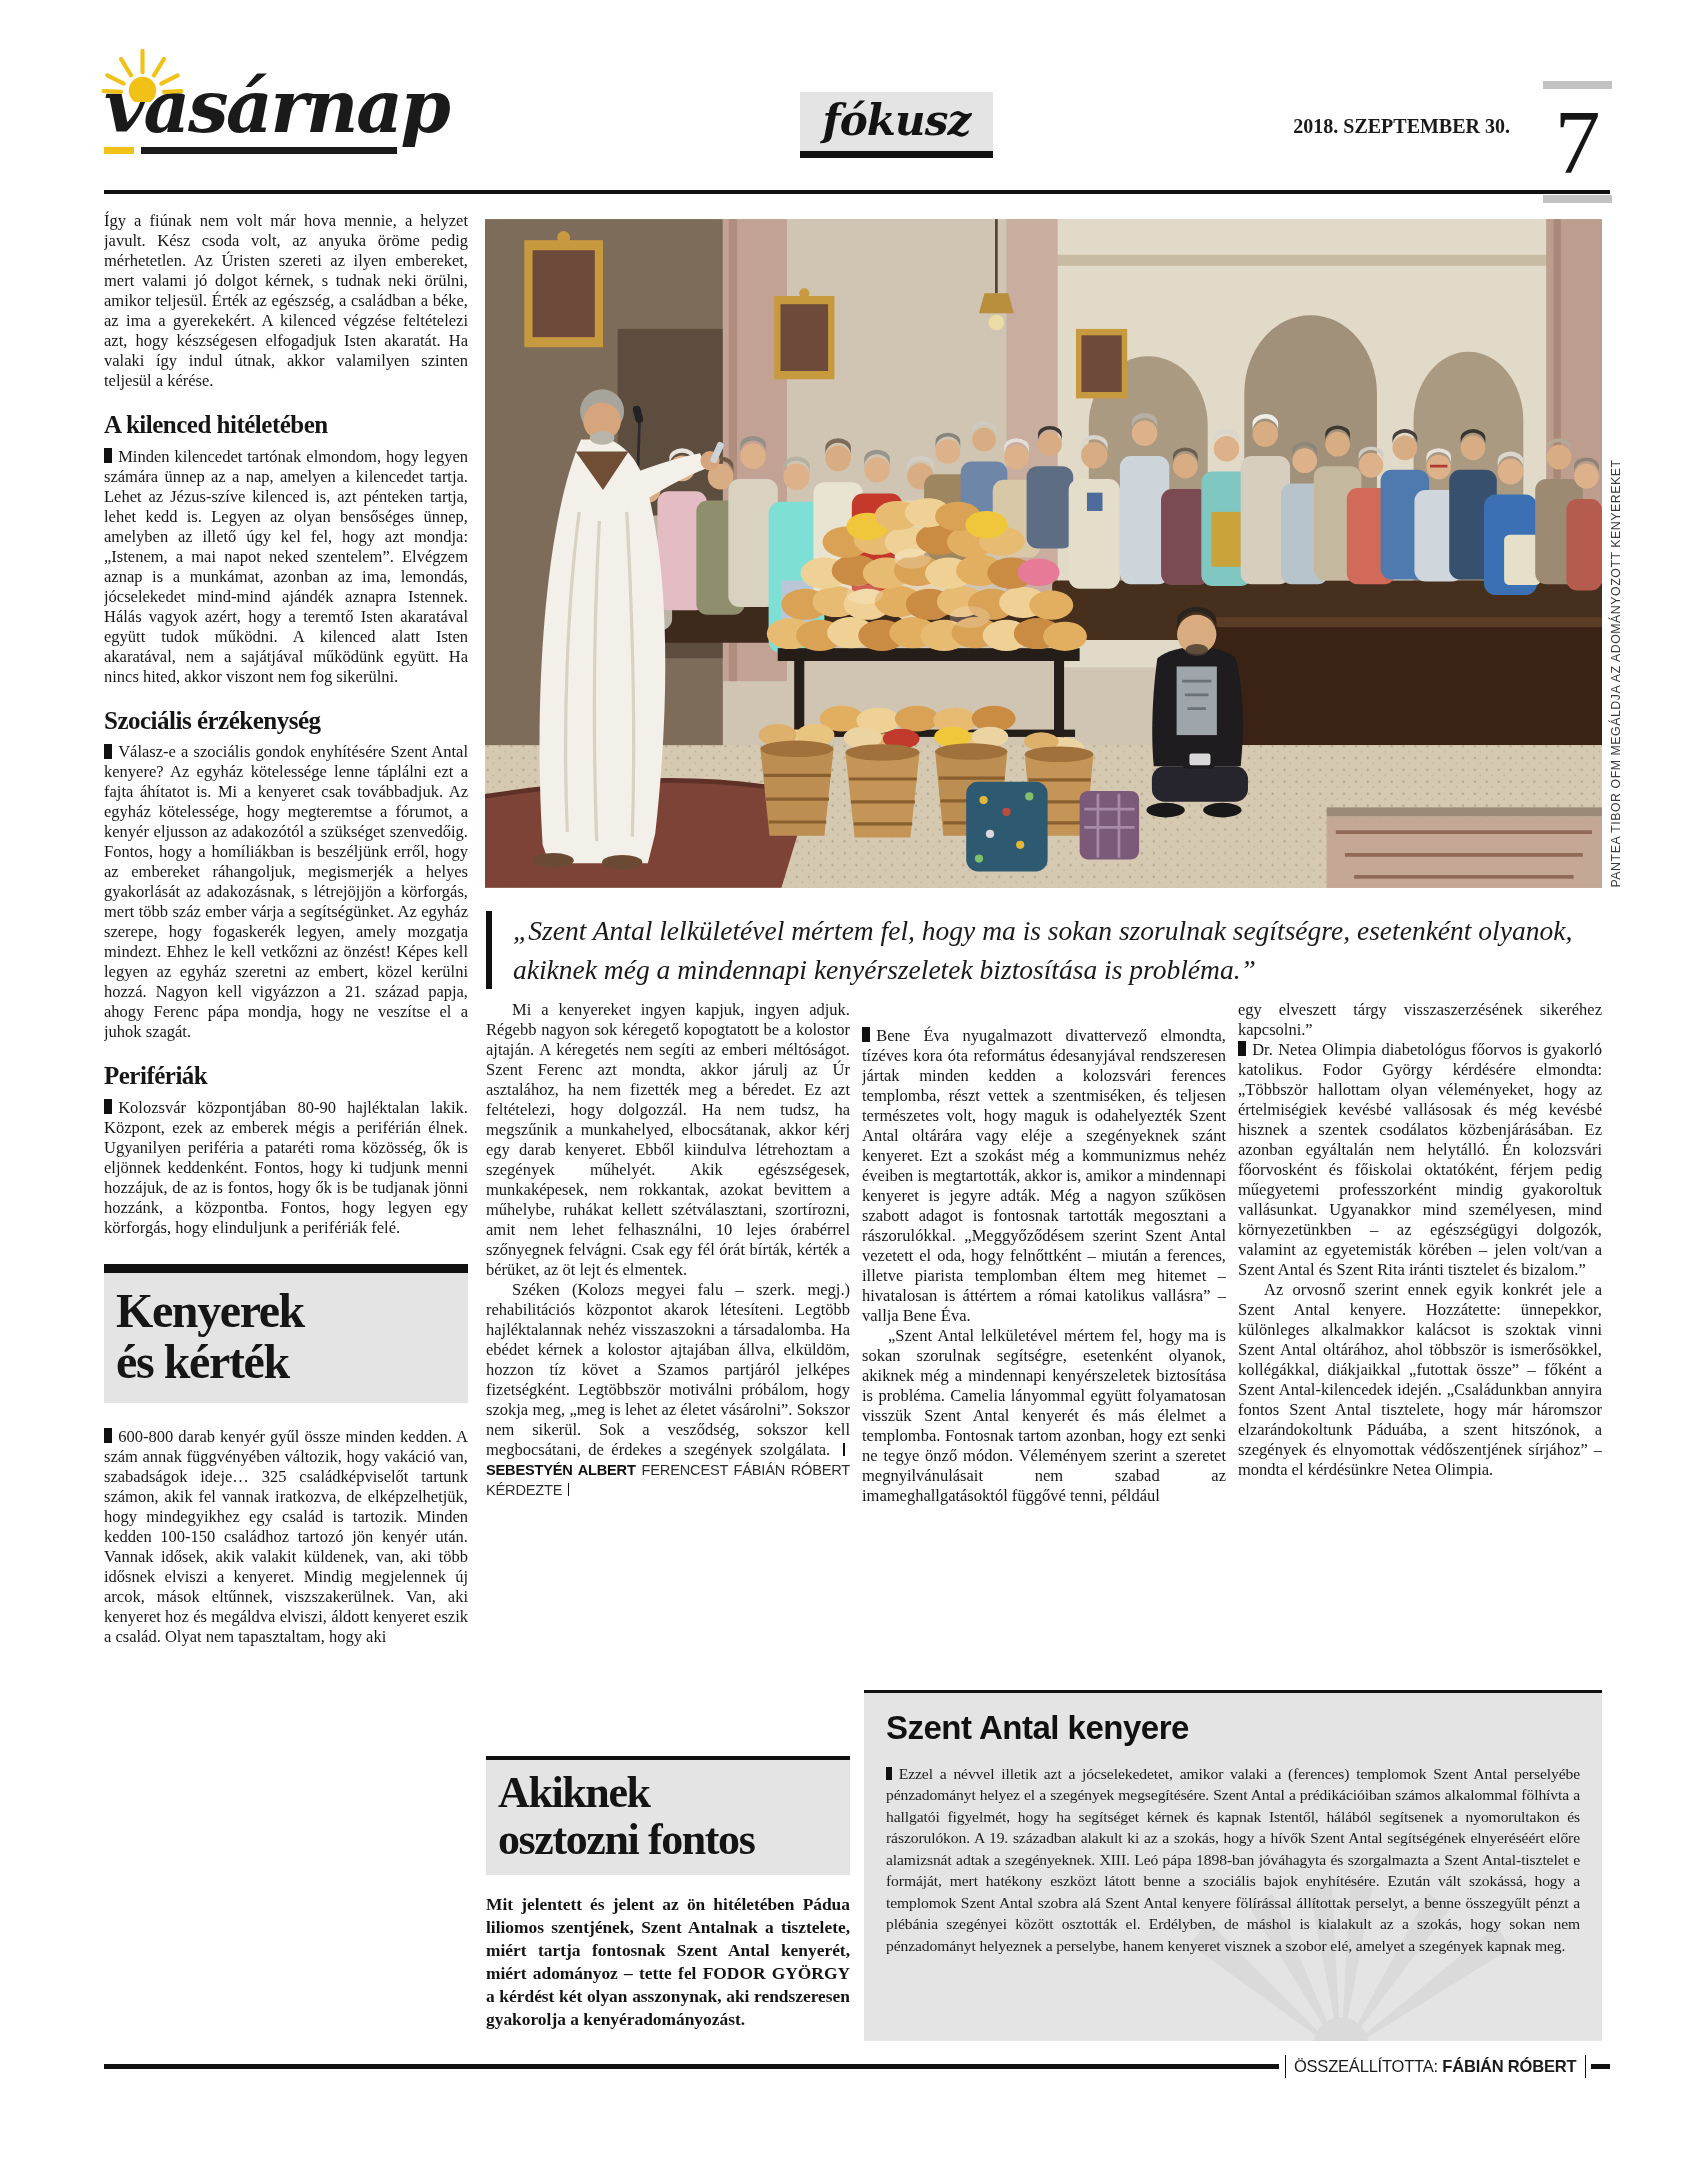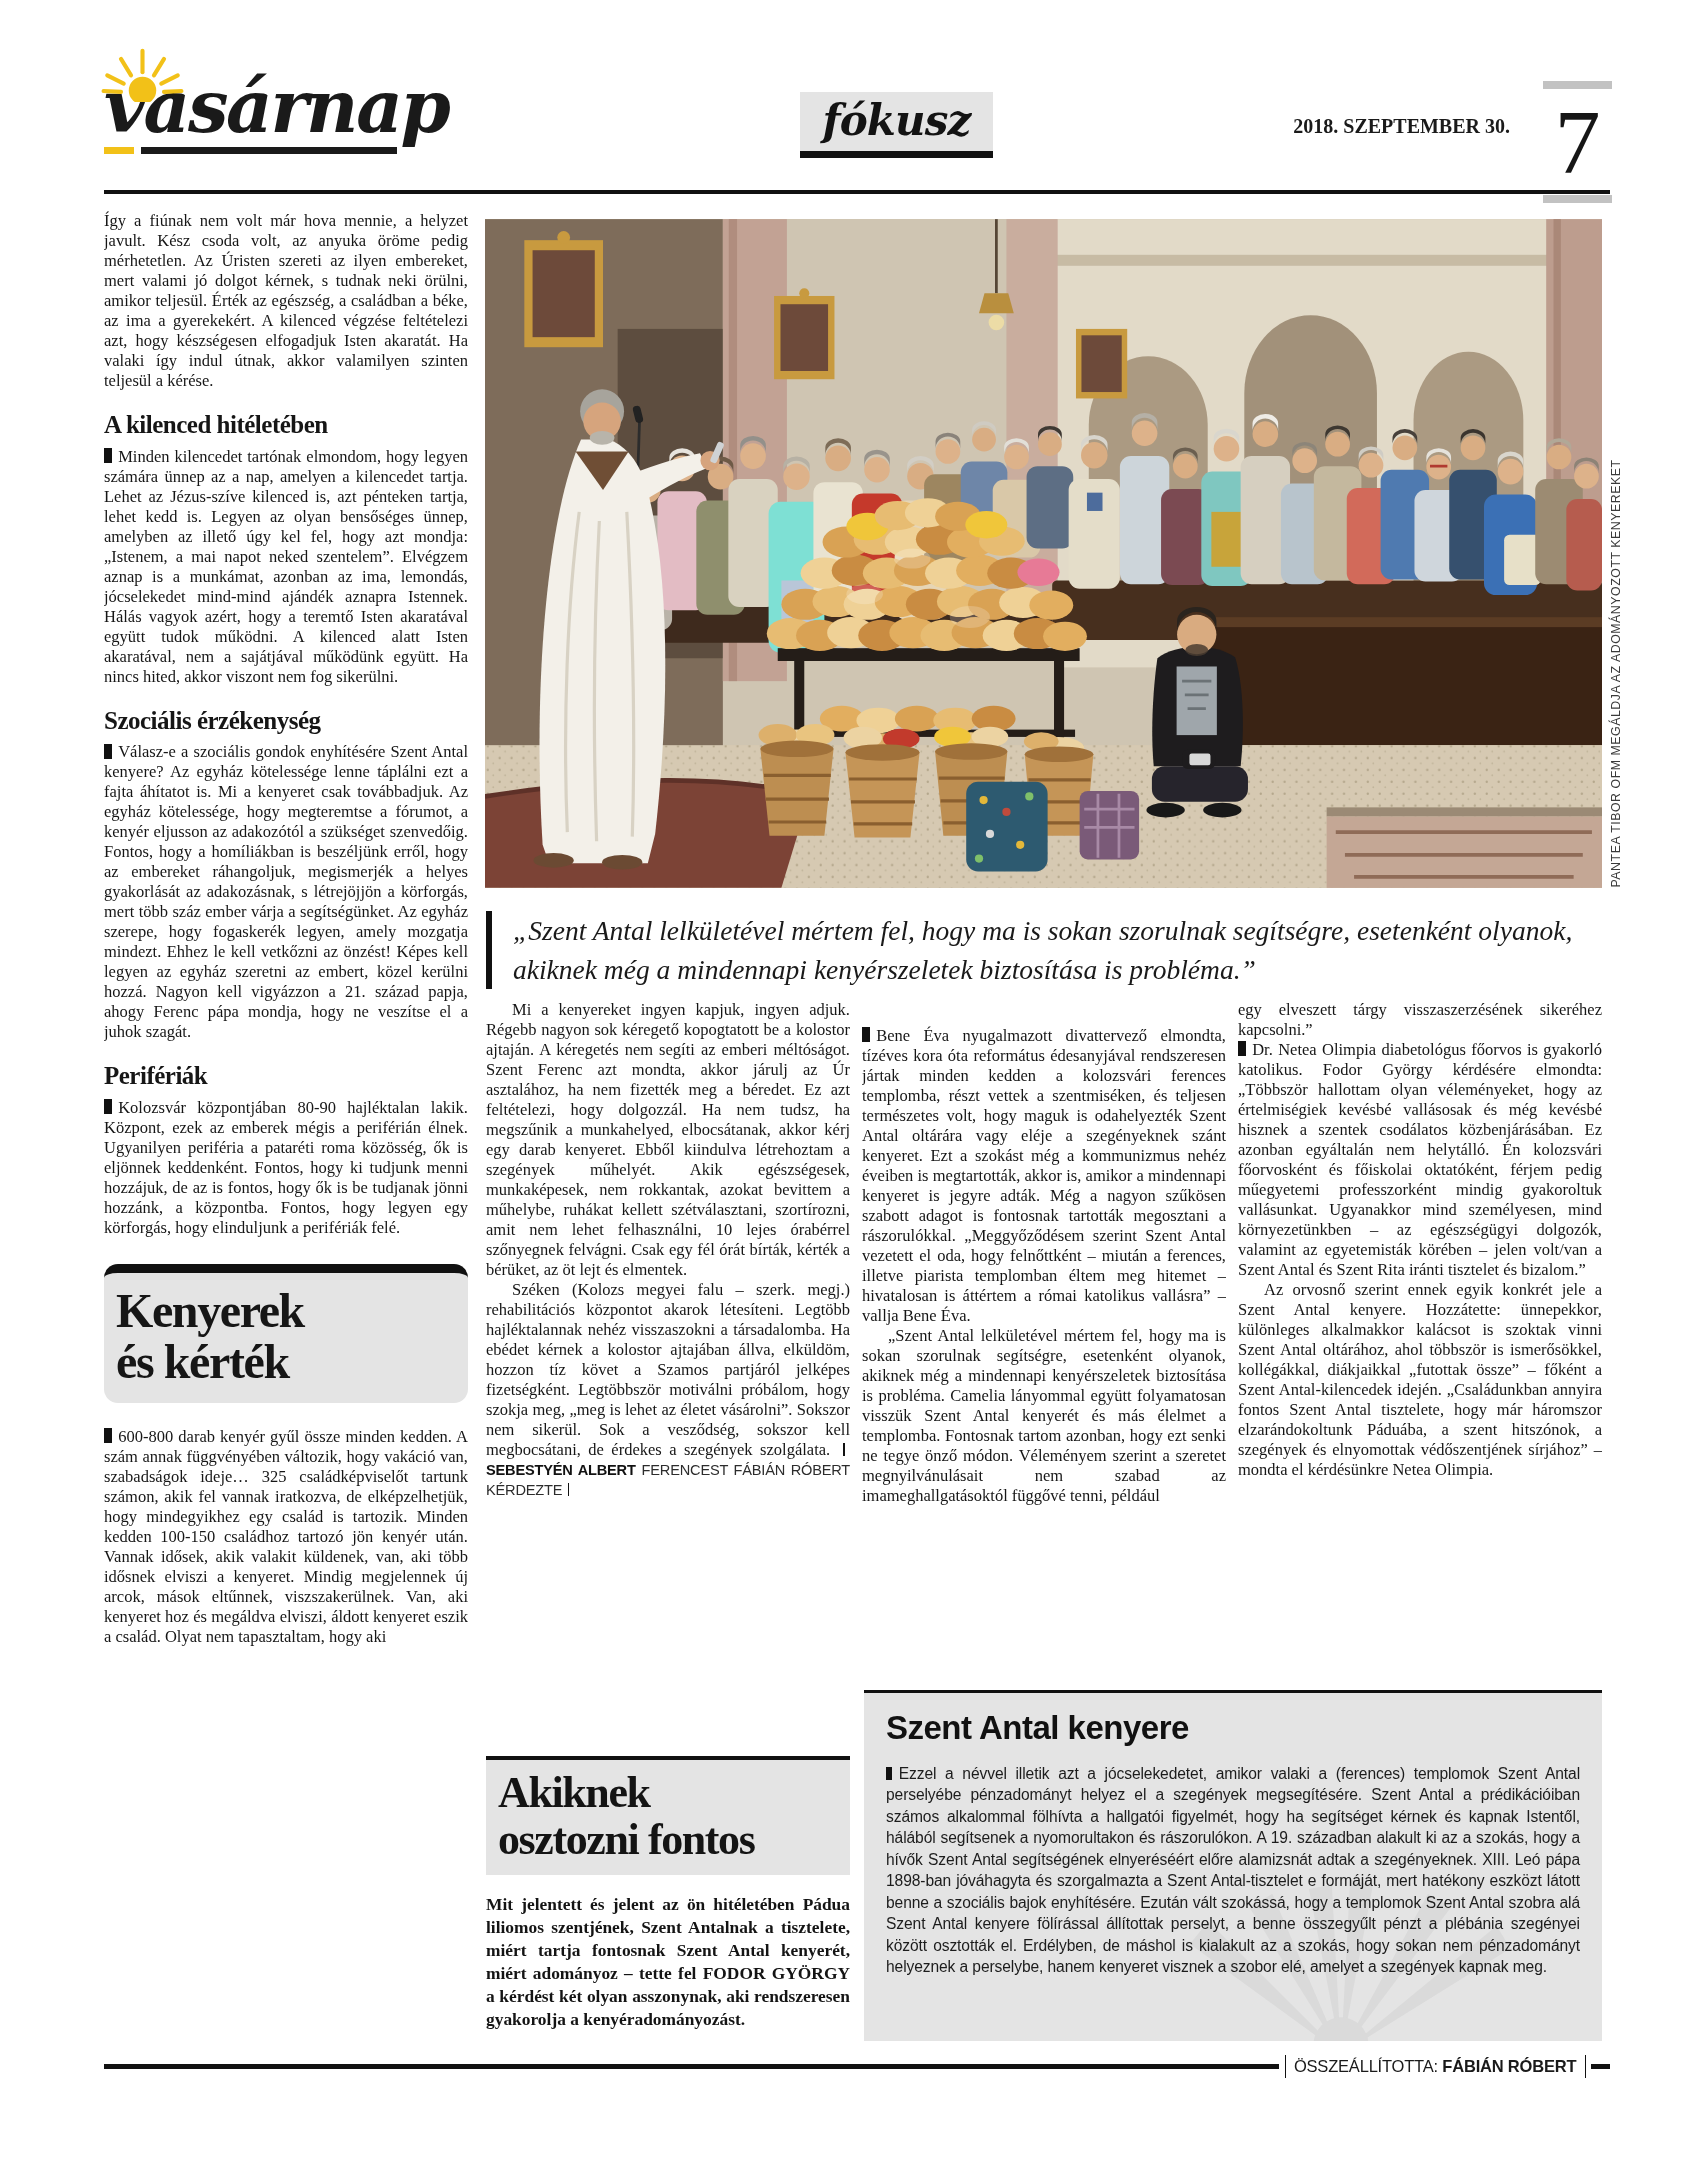--- a/index.html
+++ b/index.html
@@ -64,21 +64,21 @@
   }
   #col1{left:104px;top:211px;height:1830px;overflow:hidden;}
   #col2{left:486px;top:1000px;height:677px;overflow:hidden;}
   #col3{left:862px;top:1008px;height:677px;overflow:hidden;margin-top:18px;}
   #col4{left:1238px;top:1000px;height:677px;overflow:hidden;}
   .bodycol p{margin:0;}
   .bodycol p.indent{text-indent:26px;}
   h2.section{font-size:25px;line-height:27.5px;margin:20px 0 8.2px;letter-spacing:-0.5px;font-weight:bold;}
   .marker{display:inline-block;width:7.8px;height:15px;background:#111;margin-right:6.4px;vertical-align:-1.4px;}
 
-  #kenyerek-box{margin-top:26px;border-top:9.2px solid #111;background:var(--boxgray);padding:12px 12px 15.6px;border-radius:14px;}
+  #kenyerek-box{margin-top:26px;border-top:9.2px solid #111;background:var(--boxgray);padding:12px 12px 15.6px;}
   .bighead{font-size:48px;line-height:51px;font-weight:bold;letter-spacing:-1.4px;text-align:left;}
   #kenyerek-body{margin-top:24px;}
 
   #akiknek{position:absolute;left:486px;top:1756px;width:364px;}
   .thinbar{height:3.7px;background:#111;}
   #akiknek .gbox{background:var(--boxgray);padding:9.2px 12px 12px;}
   #akiknek .bighead{font-size:44px;line-height:47px;}
   #akiknek .lead{
     margin-top:18.3px;font-weight:bold;font-size:17.4px;line-height:23px;text-align:justify;
   }
@@ -90,21 +90,21 @@
 
   
   #infobox{position:absolute;left:864px;top:1690px;width:738px;}
   #infobox .thinbar2{height:2.7px;background:#111;}
   #infobox .inner{position:relative;background:var(--boxgray);padding:13.7px 22px 18.3px;height:316px;overflow:hidden;}
   #infobox .title{
     font-family:"Liberation Sans", sans-serif;font-weight:bold;font-size:33px;
     letter-spacing:-0.5px;color:#111;margin:2.7px 0 15.6px;position:relative;z-index:2;
   }
   #infobox .ibody{
-    font-family:Liberation Sans, sans-serif;font-size:15.6px;line-height:21.5px;
+    font-family:Liberation Serif, serif;font-size:15.6px;line-height:21.5px;
     text-align:justify;letter-spacing:-0.1px;color:#1c1c1c;position:relative;z-index:2;
   }
   #infobox .watermark{position:absolute;right:55px;bottom:-13.7px;z-index:1;opacity:0.55;}
 
   
   #footer{position:absolute;left:104px;top:2055px;width:1506px;display:flex;align-items:center;}
   #footer .fline{height:4.6px;background:#111;flex:1;}
   #footer .fline-short{height:4.6px;background:#111;flex:0 0 19px;}
   #footer .fcredit{
     font-family:"Liberation Sans", sans-serif;font-size:16.5px;letter-spacing:-0.2px;

